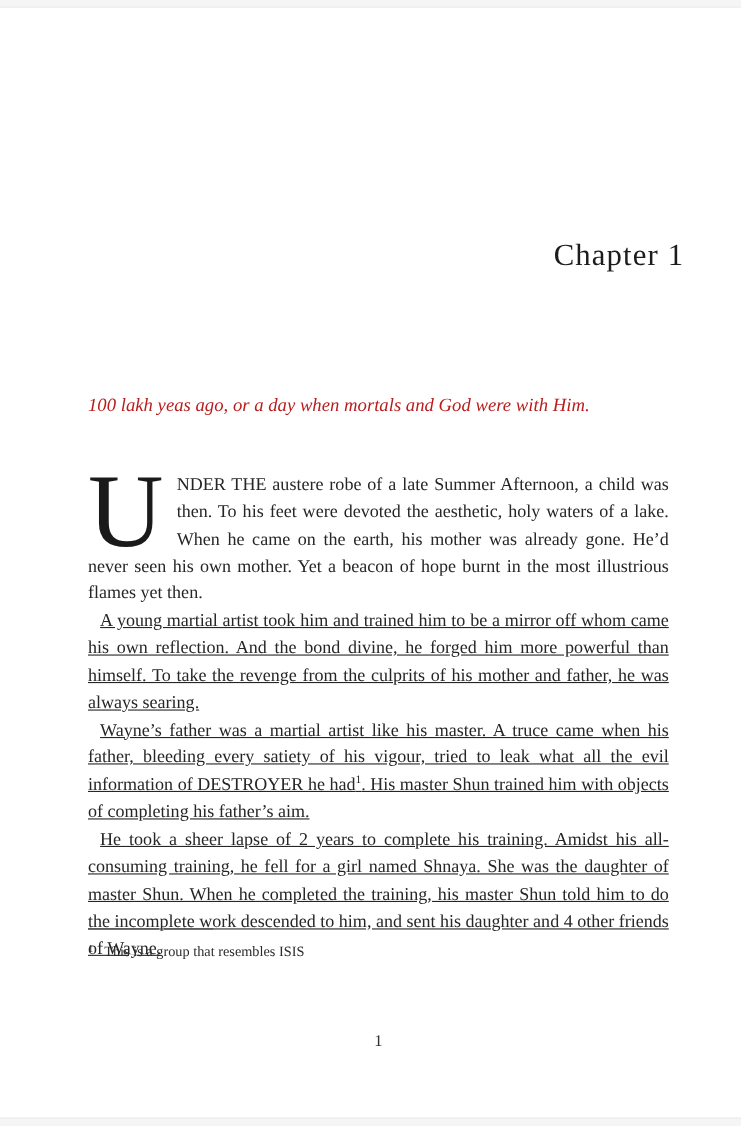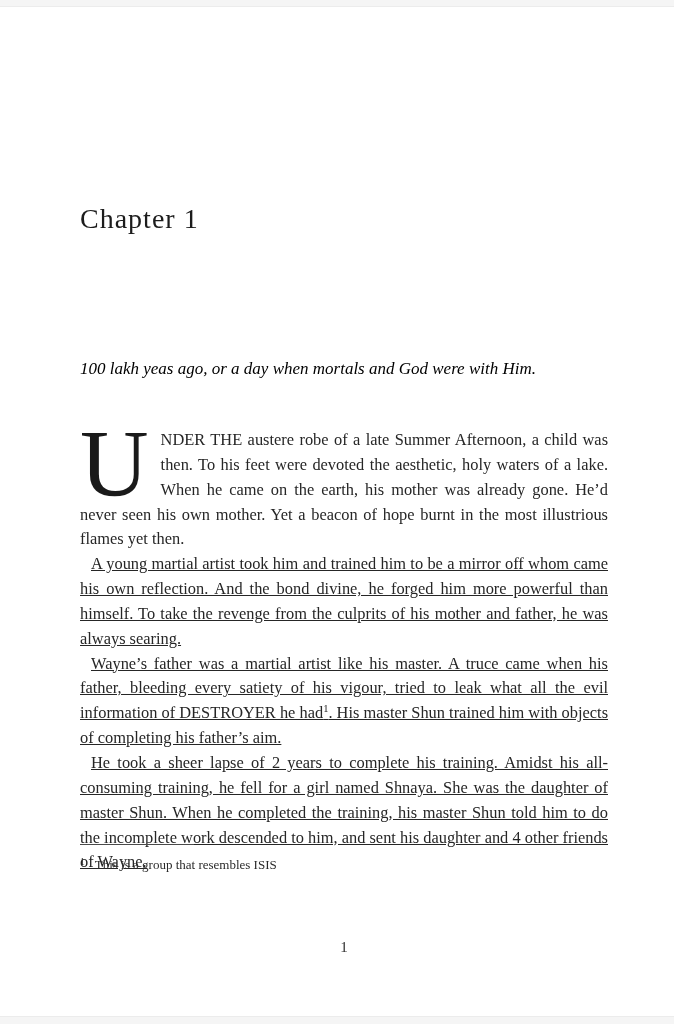--- a/index.html
+++ b/index.html
@@ -30,37 +30,37 @@
   .page-gap.bottom {
     bottom: 0;
     height: 7px;
     border-top: 1px solid #ececec;
   }
   .chapter-title {
     position: absolute;
     top: 202px;
     left: 80px;
     width: 528px;
-    margin: 0;
-    text-align: left;
+    margin: 14px;
+    text-align: right;
     font-size: 28px;
     font-weight: normal;
     letter-spacing: 1px;
     color: #1c1c1c;
     line-height: 34px;
   }
   .epigraph {
     position: absolute;
     top: 357px;
     left: 80px;
     width: 540px;
     font-style: italic;
     font-size: 17px;
     line-height: 24px;
-    color: #000000;
+    color: #b91c1c;
     white-space: nowrap;
   }
   .body-text {
     position: absolute;
     top: 428px;
     left: 80px;
     width: 528px;
     font-size: 16.4px;
     line-height: 24.85px;
     text-align: justify;

